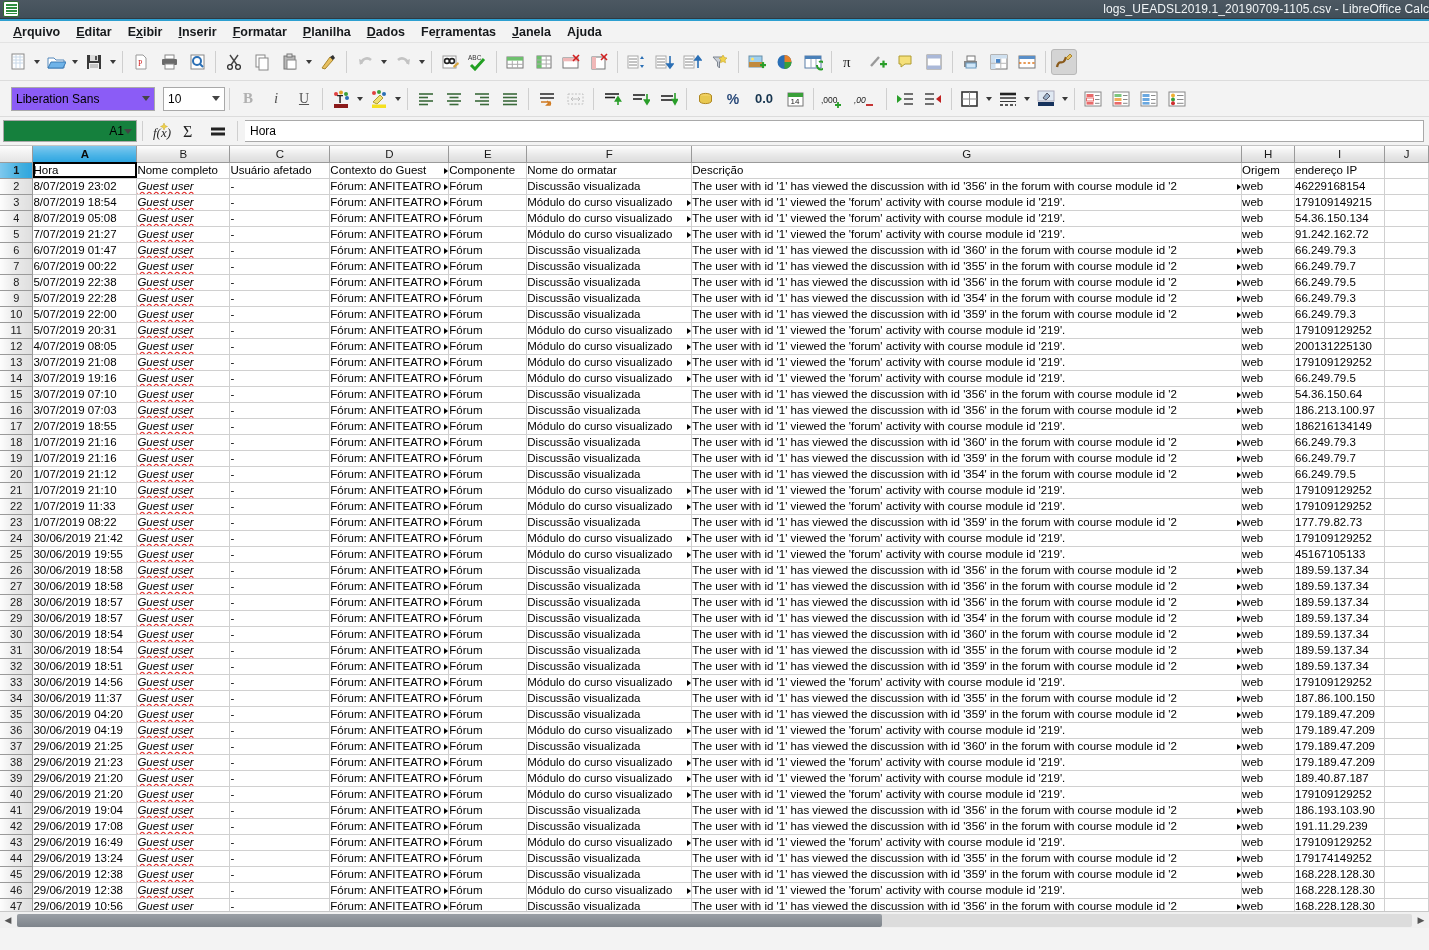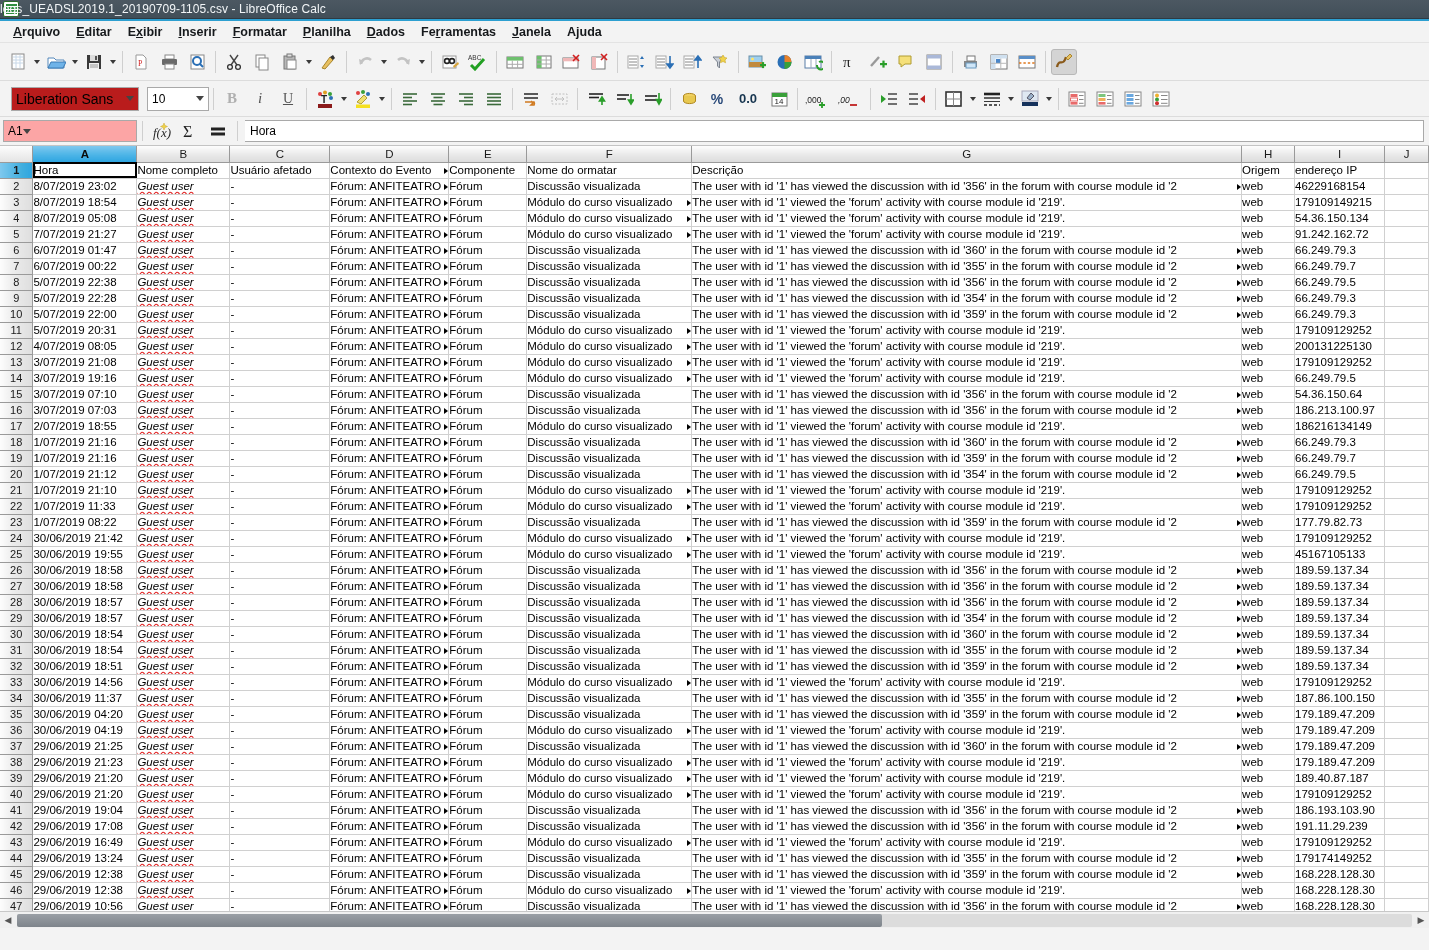--- a/index.html
+++ b/index.html
@@ -30,21 +30,21 @@
     flex: 0 0 auto;
   }
   .titlebar .app-icon::before {
     content: ""; position: absolute; left: 2px; top: 2px;
     width: 11px; height: 10px;
     background:
       repeating-linear-gradient(to bottom, #2f8f3f 0 2px, #ffffff 2px 3px),
       #4aa84a;
   }
   .titlebar .title-text {
-    position: absolute; left: 0; right: 0; text-align: left;
+    position: absolute; left: 0; right: 0; text-align: right;
     font-size: 12px; letter-spacing: 0.1px; color: #f2f5f7;
     pointer-events: none;
   }
   .accent-line { height: 2px; background: #2d9fd0; }
 
   
   .menubar {
     height: 22px;
     background: #f3f3f3;
     display: flex; align-items: center;
@@ -95,22 +95,22 @@
   }
 
   
   .formulabar {
     height: 29px; background: #f3f3f3;
     display: flex; align-items: center; padding: 2px 3px;
     border-bottom: 1px solid #c4c4c4;
   }
   .namebox {
     width: 134px; height: 22px;
-    background: #fca5a5; border: 1px solid #a9a9a9;
-    display: flex; align-items: center; justify-content: flex-start;
+    background: #15803d; border: 1px solid #a9a9a9;
+    display: flex; align-items: center; justify-content: flex-end;
     padding: 0 4px; font-size: 12px; color: #000;
   }
   .namebox .nb-arrow {
     width: 0; height: 0;
     border-left: 4px solid transparent; border-right: 4px solid transparent;
     border-top: 5px solid #444;
   }
   .fb-sep { width: 1px; height: 20px; background: #cfcfcf; margin: 0 5px; }
   .inputline {
     flex: 1; height: 22px; background: #ffffff;
@@ -548,21 +548,21 @@
   <div class="tb-sep"></div>
   <div class="tb-btn active">
     <svg width="20" height="18" viewBox="0 0 20 18">
         <path d="M3 14 C5 4 9 15 12 4" fill="none" stroke="#8a5a1a" stroke-width="2.4"></path>
         <path d="M12 5 L16 1 L18 3 L14 7 Z" fill="#e8c060" stroke="#a8862f"></path>
       </svg>
   </div>
 </div>
 
 <div class="toolbar toolbar-fmt">
-  <div style="width:128px;height:24px;background:#b91c1c;border:1px solid #a9a9a9;display:flex;align-items:center;justify-content:space-between;padding:0 4px;font-size:14px;margin-left:7px;">
+  <div style="width:144px;height:24px;background:#8b5cf6;border:1px solid #a9a9a9;display:flex;align-items:center;justify-content:space-between;padding:0 4px;font-size:12px;margin-left:7px;">
     <span>Liberation Sans</span>
     <span style="width:0;height:0;border-left:4px solid transparent;border-right:4px solid transparent;border-top:5px solid #444;"></span>
   </div>
   <div style="width:62px;height:24px;background:#fff;border:1px solid #a9a9a9;display:flex;align-items:center;justify-content:space-between;padding:0 4px;font-size:12px;margin-left:8px;">
     <span>10</span>
     <span style="width:0;height:0;border-left:4px solid transparent;border-right:4px solid transparent;border-top:5px solid #444;"></span>
   </div>
   <div class="tb-sep"></div>
   <div class="tb-btn">
       <span style="font-size:15px;font-weight:bold;color:#b0b0b0;font-family:'Liberation Serif',serif;">B</span>
@@ -864,21 +864,21 @@
           <th class="colhead" style="width: 90px;">I</th>
           <th class="colhead" style="width: 44px;">J</th>
         </tr>
     </thead>
     <tbody id="sheet-body">
         <tr>
           <td class="rowhead sel">1</td>
           <td class="cell active">Hora</td>
           <td class="cell">Nome completo</td>
           <td class="cell">Usuário afetado</td>
-          <td class="cell cut">Contexto do Evento</td>
+          <td class="cell cut">Contexto do Guest</td>
           <td class="cell">Componente</td>
           <td class="cell">Nome do ormatar</td>
           <td class="cell">Descrição</td>
           <td class="cell">Origem</td>
           <td class="cell">endereço IP</td>
           <td class="cell"></td>
         </tr>
         <tr>
           <td class="rowhead">2</td>
           <td class="cell">8/07/2019 23:02</td>

